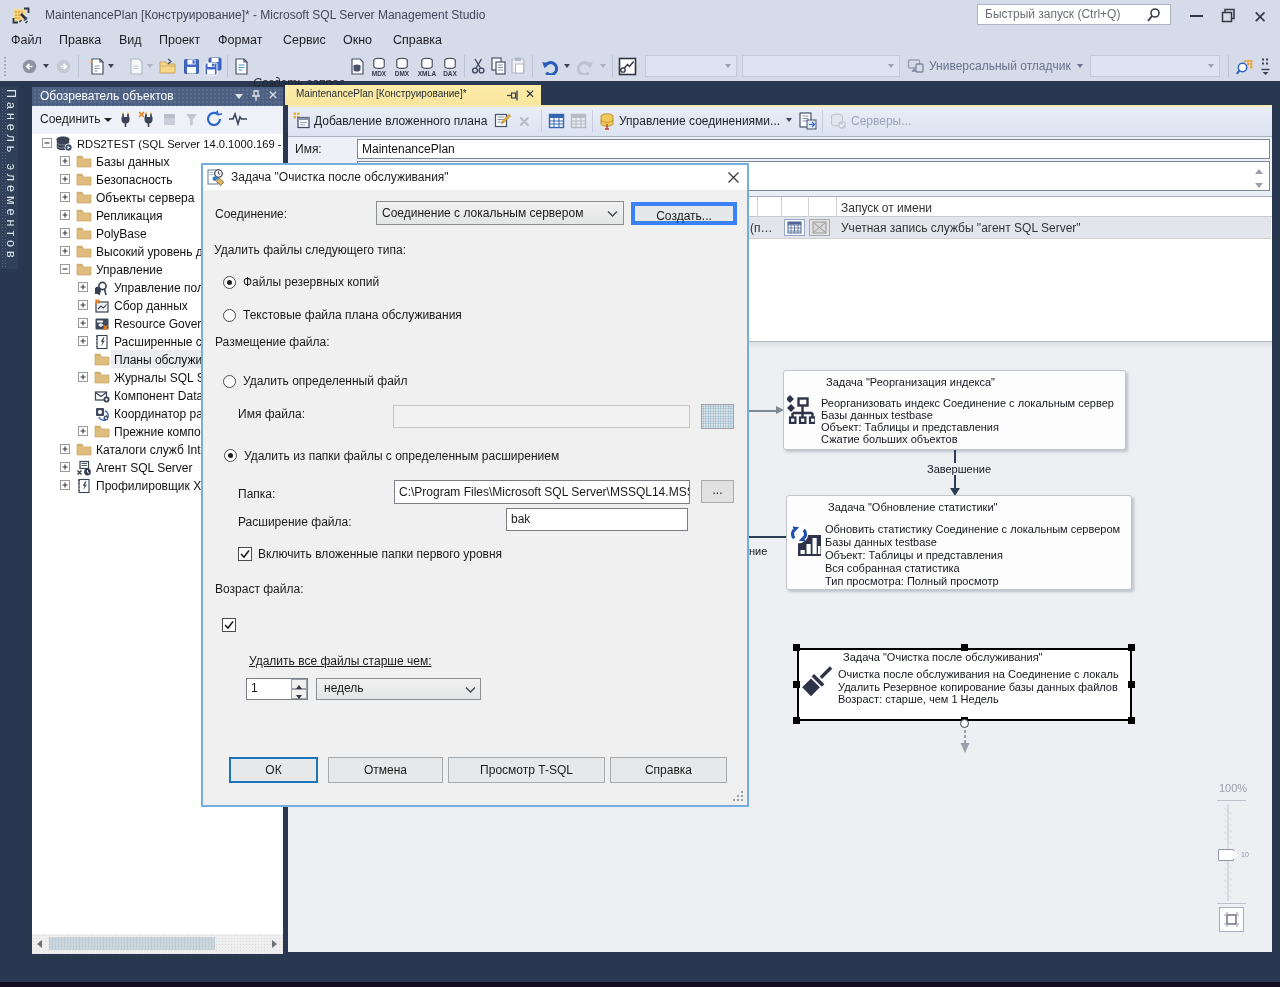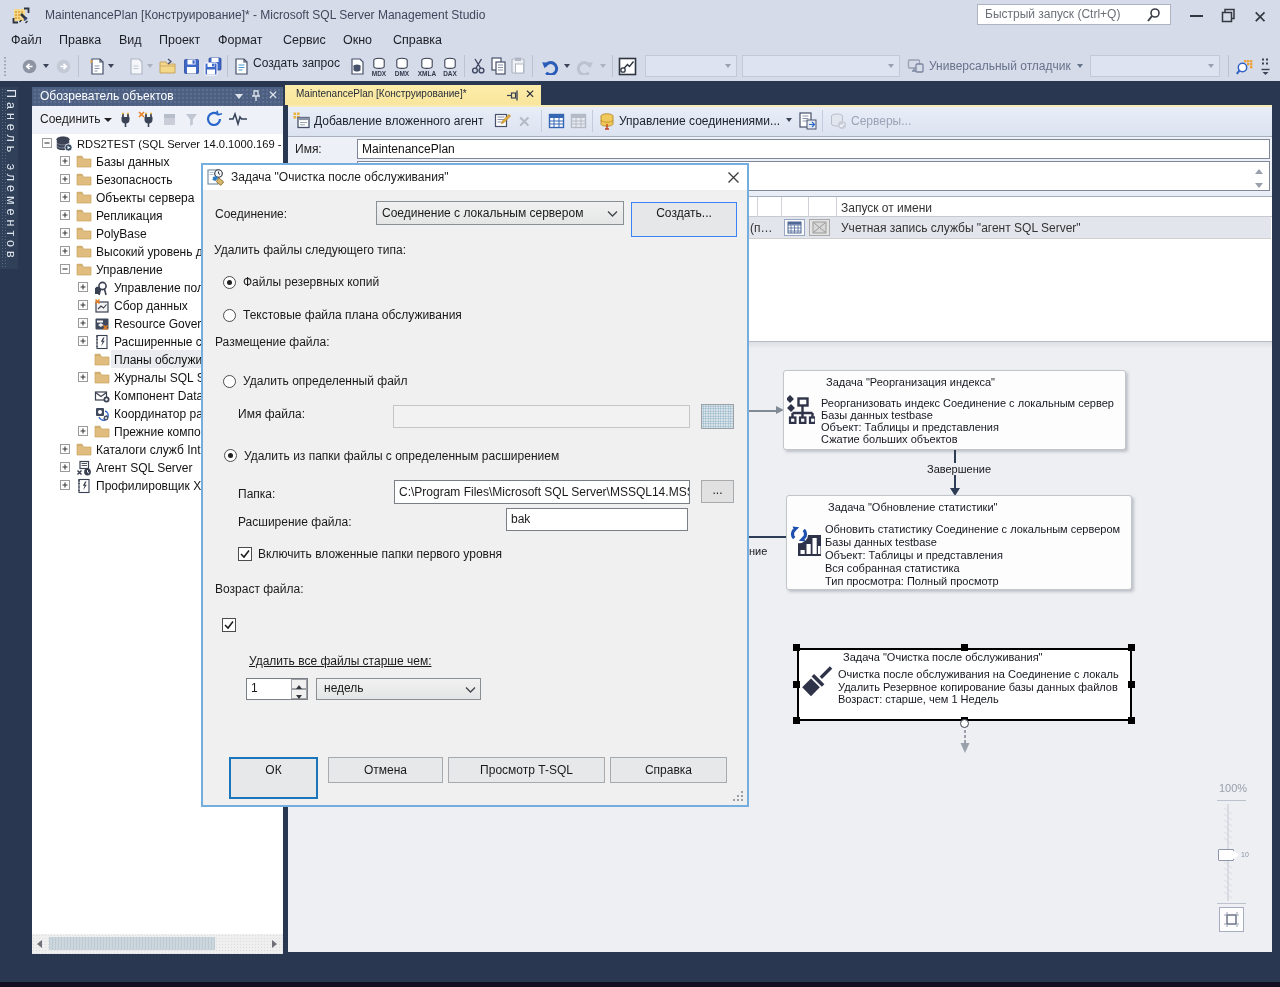--- a/index.html
+++ b/index.html
@@ -112,21 +112,21 @@
         <rect x="4.5" y="7" width="7" height="4" fill="#fff"></rect>
         <rect x="9" y="7.6" width="2" height="2.8" fill="#3e68c8"></rect>
         <rect x="4" y="13.5" width="8" height="5" fill="#fff"></rect>
       </svg>
     <div class="abs" style="left:227px;top:3px;width:1px;height:22px;background:#bcc3d4;"></div>
     <svg class="abs" style="left:233px;top:5px;" width="17" height="19" viewBox="0 0 17 19">
         <path d="M3 2 h8 l3 3 v12 H3 z" fill="#fff" stroke="#46506a" stroke-width="1.2"></path>
         <path d="M11 2 v3 h3" fill="none" stroke="#46506a" stroke-width="1.2"></path>
         <path d="M5.5 8 h6 M5.5 10.5 h6 M5.5 13 h4" stroke="#4a9ad4" stroke-width="1.1"></path>
       </svg>
-    <span class="abs txt" style="left:253px;top:4px;font-size:12px;color:#20242e;">Создать запрос</span>
+    <span class="abs txt" style="left:253px;top:24px;font-size:12px;color:#20242e;font-style:italic;">Создать запрос</span>
     <svg class="abs" style="left:349px;top:5px;" width="17" height="19" viewBox="0 0 17 19">
         <path d="M3 2 h8 l3 3 v12 H3 z" fill="#fff" stroke="#46506a" stroke-width="1.2"></path>
         <ellipse cx="8" cy="9" rx="3.5" ry="1.5" fill="#46506a"></ellipse>
         <path d="M4.5 9 v4 c0 .8 1.6 1.5 3.5 1.5 s3.5-.7 3.5-1.5 v-4" fill="#46506a"></path>
       </svg>
 
     <svg class="abs" style="left:369px;top:5px;" width="20" height="20" viewBox="0 0 20 20">
         <ellipse cx="10" cy="3.4" rx="5.2" ry="2.2" fill="#fff" stroke="#3c4456" stroke-width="1.1"></ellipse>
         <path d="M4.8 3.4 v5.8 c0 1.2 2.3 2.2 5.2 2.2 s5.2-1 5.2-2.2 V3.4" fill="#fff" stroke="#3c4456" stroke-width="1.1"></path>
         <text x="10" y="19" font-family="Liberation Sans" font-size="6.5" font-weight="bold" fill="#333a4c" text-anchor="middle">MDX</text>
@@ -505,21 +505,21 @@
           <g fill="#e8b43d">
             <rect x="0.5" y="0.5" width="2.6" height="2.6"></rect>
             <rect x="4" y="0.5" width="2.6" height="2.6"></rect>
             <rect x="0.5" y="4" width="2.6" height="2.6"></rect>
             <rect x="4" y="4" width="2.6" height="2.6"></rect>
           </g>
           <rect x="5" y="5.5" width="11" height="10" fill="#fff" stroke="#46506a" stroke-width="1.3"></rect>
           <rect x="5" y="5.5" width="11" height="2.6" fill="#8a93a8"></rect>
           <path d="M7 10.5 h7 M7 12.8 h5" stroke="#9aa3b2" stroke-width="1"></path>
         </svg>
-      <span class="abs txt" style="left:26px;top:9px;font-size:12px;color:#20242e;">Добавление вложенного агент</span>
+      <span class="abs txt" style="left:26px;top:9px;font-size:12px;color:#20242e;">Добавление вложенного плана</span>
       <svg class="abs" style="left:206px;top:7px;" width="18" height="18" viewBox="0 0 18 18">
           <rect x="1.5" y="2.5" width="11" height="12" fill="#fff" stroke="#46506a" stroke-width="1.2"></rect>
           <path d="M3.5 5 h7 M3.5 7.5 h7 M3.5 10 h4" stroke="#8892aa" stroke-width="1"></path>
           <path d="M16.5 4 l-6.5 6.5 -2.5 1 1-2.5 6.5-6.5 z" fill="#e8b43d" stroke="#b3801c" stroke-width="0.8"></path>
         </svg>
       <span class="abs" style="left:230px;top:8px;font-size:15px;color:#b4bac6;font-weight:bold;">✕</span>
       <div class="abs" style="left:253px;top:5px;width:1px;height:22px;background:#c3cbdd;"></div>
       <svg class="abs" style="left:260px;top:8px;" width="17" height="16" viewBox="0 0 17 16">
           <rect x="1.5" y="1.5" width="14" height="13" fill="#fff" stroke="#3566b4" stroke-width="1.4"></rect>
           <rect x="1.5" y="1.5" width="14" height="3.5" fill="#3566b4"></rect>
@@ -710,21 +710,21 @@
         <path d="M2.5 2.5 L12.5 12.5 M12.5 2.5 L2.5 12.5" stroke="#3c3c3c" stroke-width="1.3"></path>
       </svg>
 
     <span class="abs txt" style="left:12px;top:42px;">Соединение:</span>
     <div class="abs" style="left:173px;top:36px;width:248px;height:24px;background:linear-gradient(#f1f1f1,#e4e5e6);border:1px solid #8a8f94;">
       <span class="abs txt" style="left:5px;top:4px;">Соединение с локальным сервером</span>
       <svg class="abs" style="left:230px;top:8px;" width="11" height="8" viewBox="0 0 11 8">
           <path d="M1 1.5 L5.5 6 L10 1.5" stroke="#40454c" stroke-width="1.3" fill="none"></path>
         </svg>
     </div>
-    <div class="abs" style="left:428px;top:37px;width:106px;height:35px;background:#e6e7e8;border:1px solid #3b82f6;text-align:center;">
+    <div class="abs" style="left:428px;top:37px;width:106px;height:23px;background:#e6e7e8;border:4px solid #3b82f6;text-align:center;">
       <span style="line-height:21px;">Создать...</span>
     </div>
 
     <span class="abs txt" style="left:11px;top:78px;">Удалить файлы следующего типа:</span>
 
     <div class="abs" style="left:20px;top:111px;width:13px;height:13px;border:1px solid #4c4c4c;border-radius:50%;background:#fff;">
         <div style="position:absolute;left:3px;top:3px;width:5px;height:5px;border-radius:50%;background:#202020;"></div>
       </div>
     <span class="abs txt" style="left:40px;top:110px;">Файлы резервных копий</span>
 
@@ -778,21 +778,21 @@
             <path d="M7 6 L4 2 h6 z" fill="#33373d"></path>
           </svg></div>
     </div>
     <div class="abs" style="left:113px;top:513px;width:165px;height:22px;background:linear-gradient(#f1f1f1,#e4e5e6);border:1px solid #8a8f94;">
       <span class="abs txt" style="left:7px;top:2px;">недель</span>
       <svg class="abs" style="left:148px;top:7px;" width="11" height="8" viewBox="0 0 11 8">
           <path d="M1 1.5 L5.5 6 L10 1.5" stroke="#40454c" stroke-width="1.3" fill="none"></path>
         </svg>
     </div>
 
-    <div class="abs" style="left:26px;top:592px;width:89px;height:42px;background:#e7e8e9;border:2px solid #1a75bb;text-align:center;"><span style="line-height:22px;">ОК</span></div>
+    <div class="abs" style="left:26px;top:592px;width:89px;height:26px;background:#e7e8e9;border:2px solid #1a75bb;text-align:center;"><span style="line-height:22px;">ОК</span></div>
     <div class="abs" style="left:125px;top:592px;width:115px;height:26px;background:#e7e8e9;border:1px solid #a8abad;text-align:center;"><span style="line-height:24px;">Отмена</span></div>
     <div class="abs" style="left:245px;top:592px;width:157px;height:26px;background:#e7e8e9;border:1px solid #a8abad;text-align:center;"><span style="line-height:24px;">Просмотр T-SQL</span></div>
     <div class="abs" style="left:407px;top:592px;width:117px;height:26px;background:#e7e8e9;border:1px solid #a8abad;text-align:center;"><span style="line-height:24px;">Справка</span></div>
 
     <svg class="abs" style="left:530px;top:626px;" width="12" height="12" viewBox="0 0 12 12">
         <g fill="#9aa0a8">
           <rect x="8" y="0" width="2" height="2"></rect>
           <rect x="4" y="4" width="2" height="2"></rect>
           <rect x="8" y="4" width="2" height="2"></rect>
           <rect x="0" y="8" width="2" height="2"></rect>

